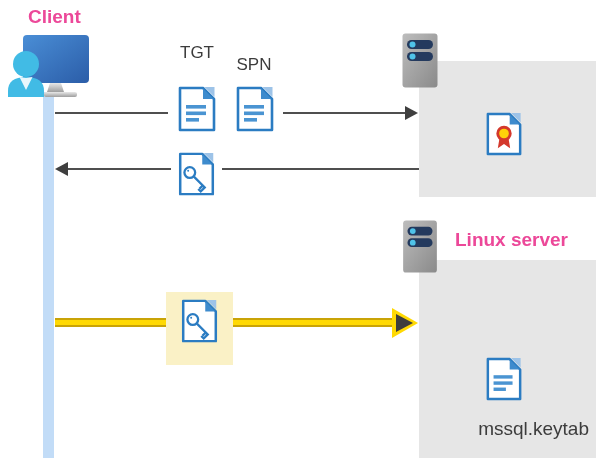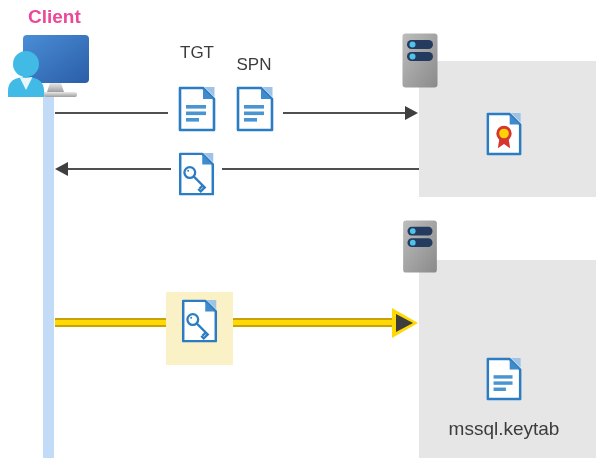--- a/index.html
+++ b/index.html
@@ -169,28 +169,29 @@
 
   <div class="abs" style="left:402px;top:220px;">
     <svg width="36" height="53" viewBox="0 0 36 55">
       <rect x="0.5" y="0.5" width="35" height="54" rx="3" fill="url(#srvGrad)"></rect>
       <rect x="5" y="7" width="26" height="9" rx="4.5" fill="#243a5e"></rect>
       <circle cx="10.5" cy="11.5" r="3" fill="#4fc3e9"></circle>
       <rect x="5" y="19" width="26" height="9" rx="4.5" fill="#243a5e"></rect>
       <circle cx="10.5" cy="23.5" r="3" fill="#4fc3e9"></circle>
     </svg>
   </div>
+  <div class="abs title" style="left:455px;top:229px;width:140px;">Linux server</div>
 
 
   <div class="abs" style="left:485px;top:356px;">
     <svg width="38" height="46" viewBox="0 0 40 48">
       <path d="M3 3 H26 L37 14 V45 H3 Z" fill="#ffffff" stroke="#2b7cc2" stroke-width="2.6" stroke-linejoin="round"></path>
       <polygon points="27.5,2 37.5,2 37.5,12" fill="#9dc3e8"></polygon>
       <polygon points="26,3.5 36.5,14 26,14" fill="#3e8bcd"></polygon>
       <rect x="9" y="20" width="20" height="3.6" fill="#4a94d2"></rect>
       <rect x="9" y="26.5" width="20" height="3.6" fill="#4a94d2"></rect>
       <rect x="9" y="33" width="13" height="3.6" fill="#4a94d2"></rect>
     </svg>
   </div>
 
-  <div class="abs file-label" style="left:419px;top:418px;width:170px;text-align:center;">mssql.keytab</div>
+  <div class="abs file-label" style="left:419px;top:418px;width:170px;text-align:right;">mssql.keytab</div>
 
 </div>
 
 </body></html>

